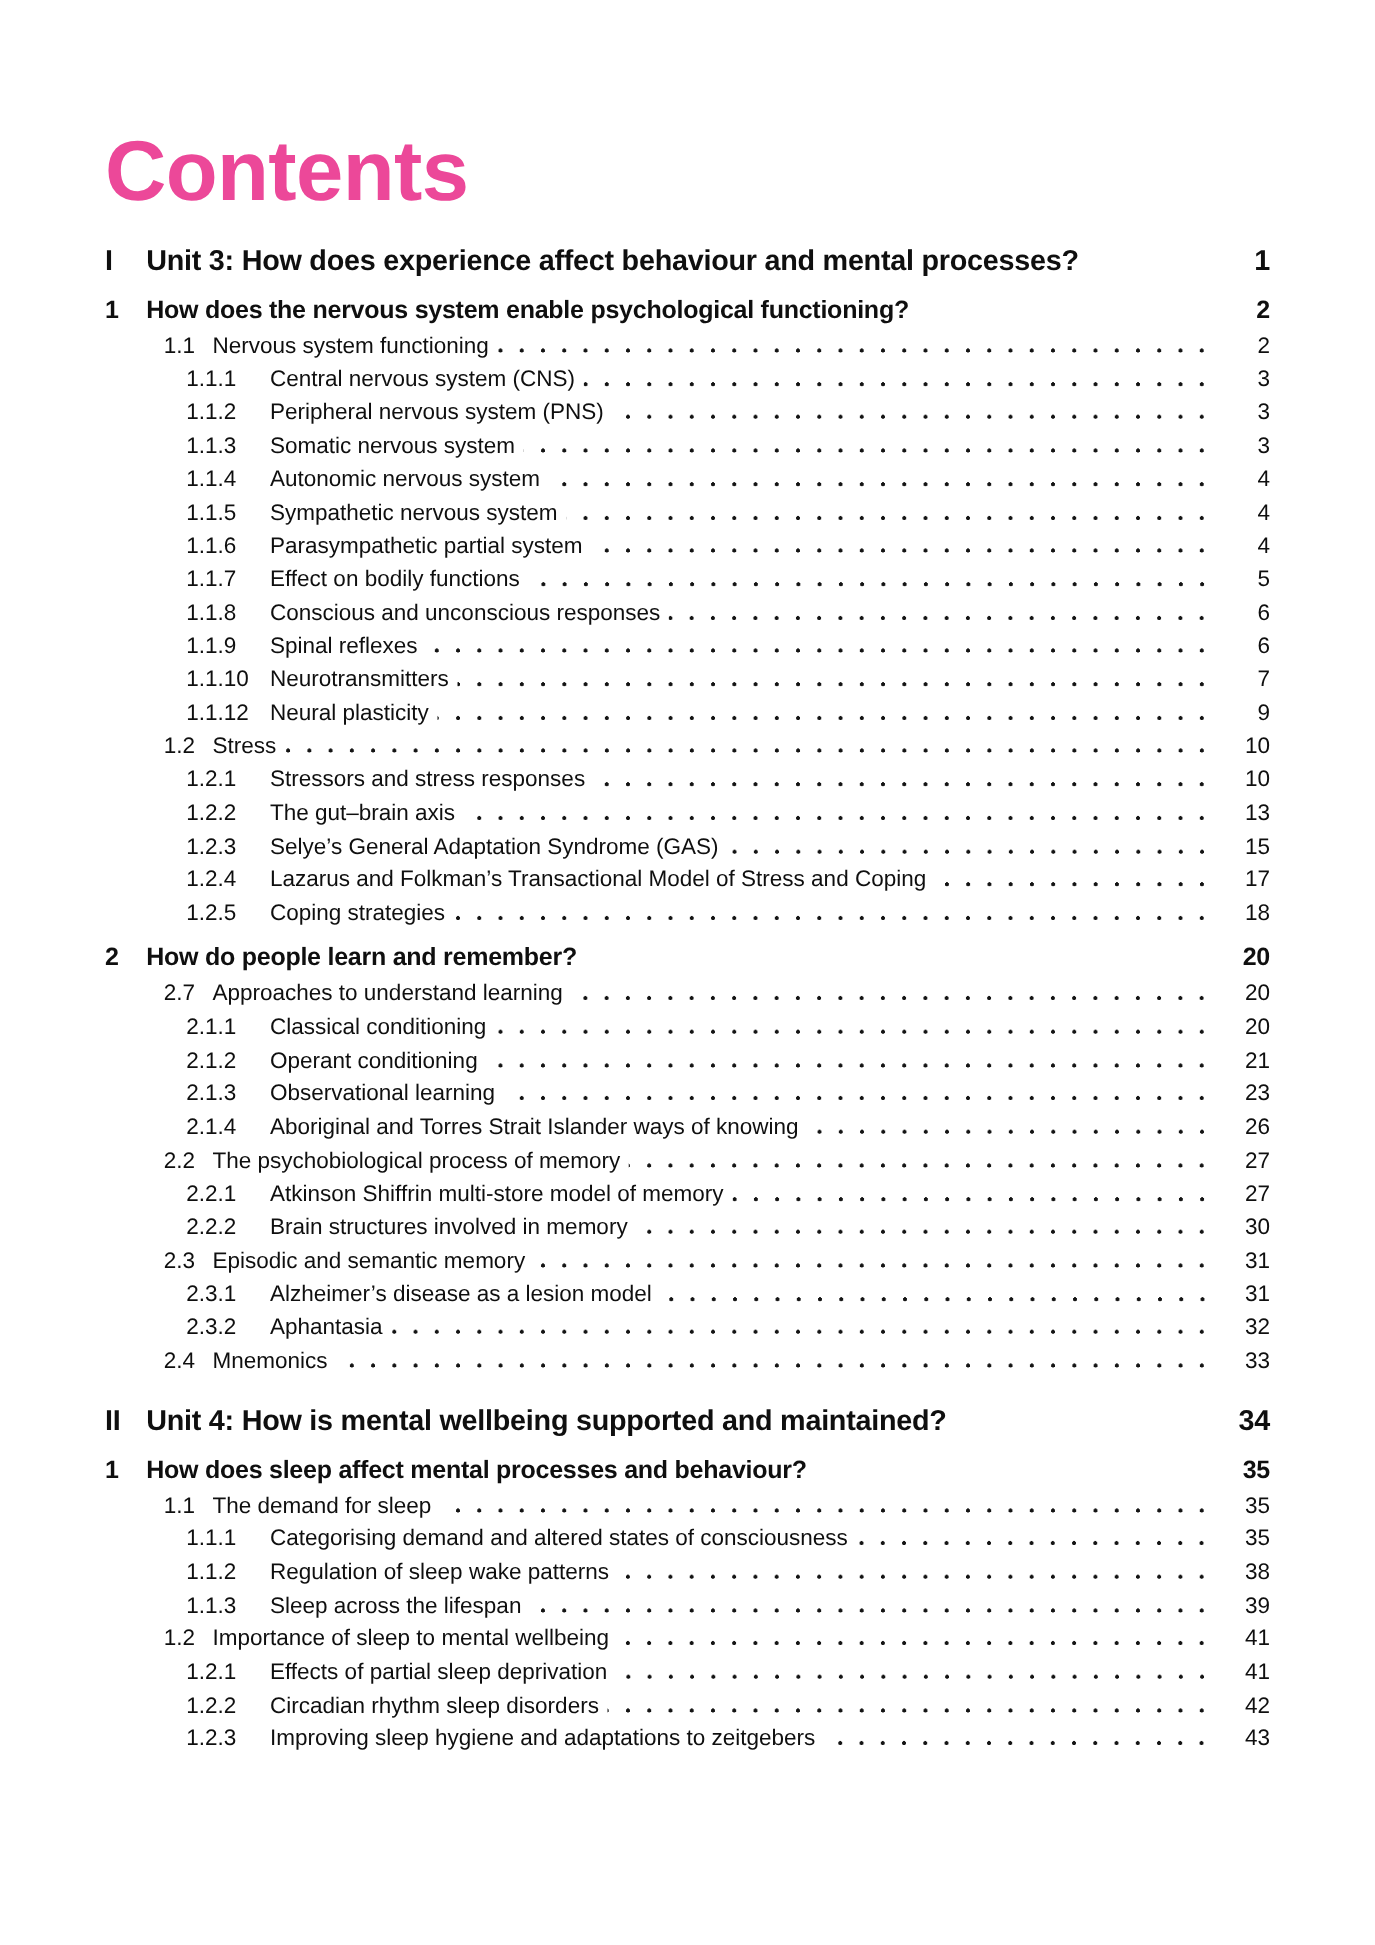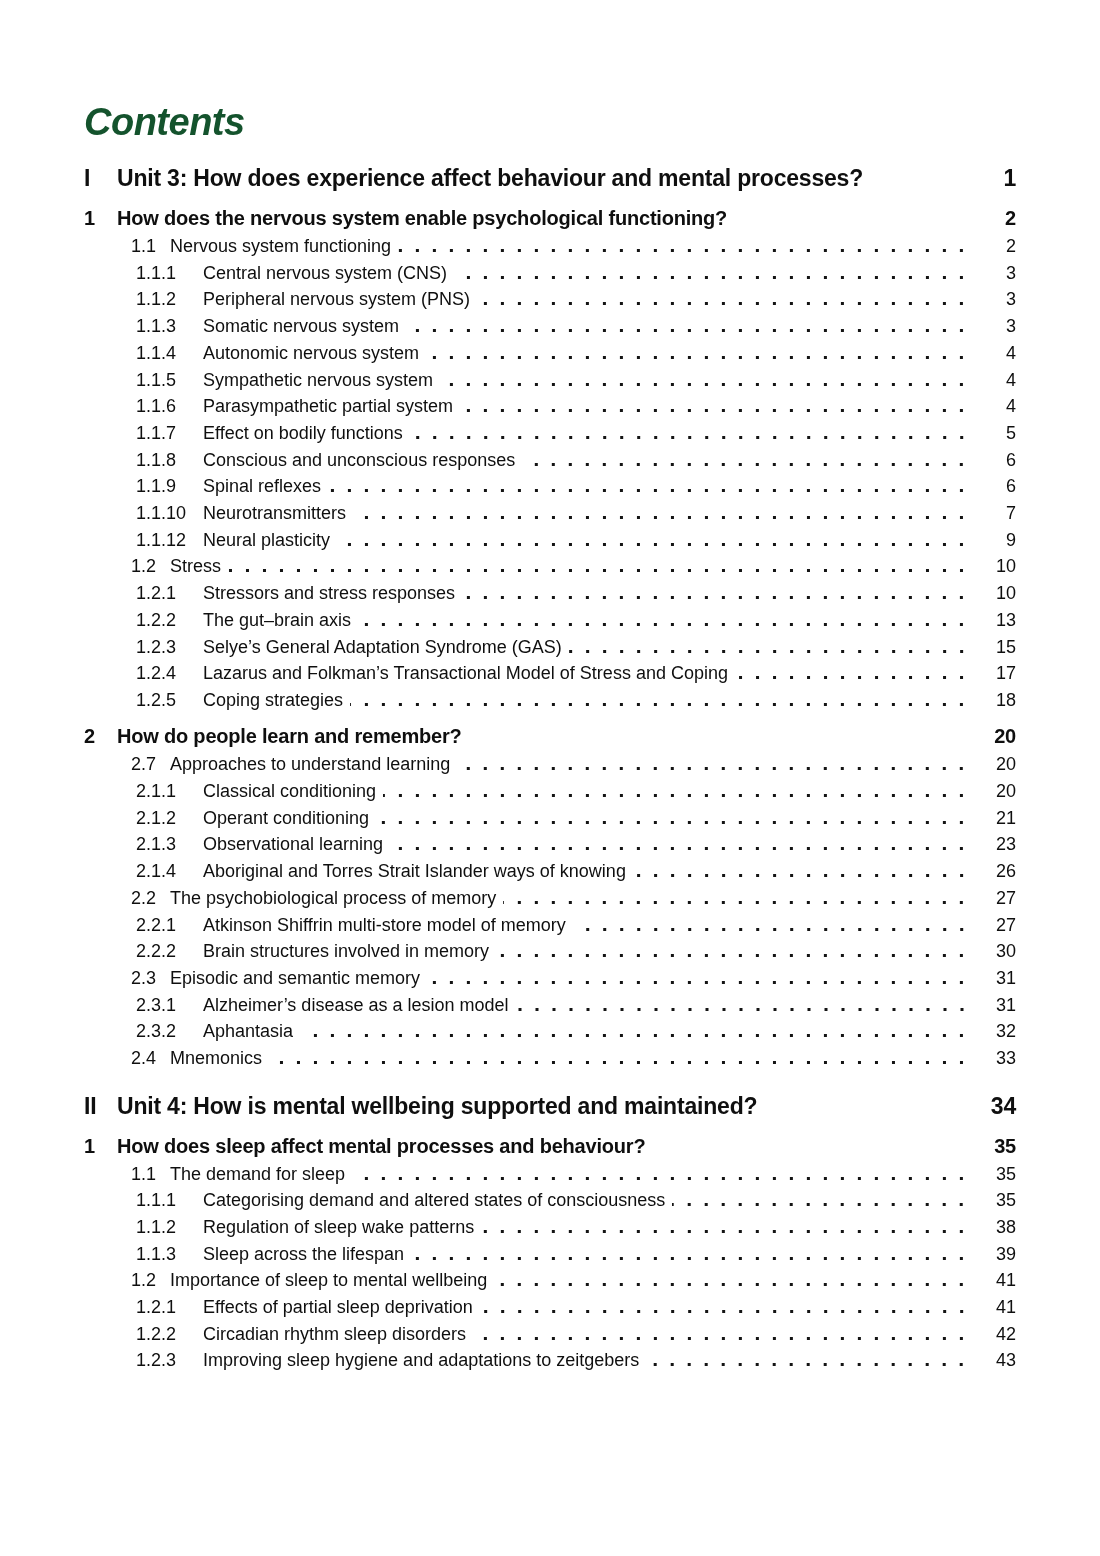--- a/index.html
+++ b/index.html
@@ -12,27 +12,26 @@
   }
   .page {
     position: absolute; inset: 0;
     background: #ffffff;
   }
   .content {
     position: absolute;
     left: 84px; right: 84px; top: 0;
   }
   .doc-title {
-    font-size: 38px;
+    font-size: 68px;
     font-weight: bold;
     line-height: 1;
     letter-spacing: -0.5px;
     margin: 103px 0 11px 0;
-    color: #14532d;
-    font-style: italic;
+    color: #ec4899;
   }
   .toc { }
   .toc-row {
     display: flex;
     align-items: baseline;
     white-space: nowrap;
   }
   
   .toc-row.part {
     font-size: 23px;
@@ -51,21 +50,21 @@
     letter-spacing: -0.2px;
   }
   
   .toc-row.section, .toc-row.subsection {
     font-size: 18px;
     font-weight: normal;
     line-height: 20.4px;
     margin-bottom: 6.3px;
   }
   .toc-row.section   { margin-left: 33px; }
-  .toc-row.subsection{ margin-left: 52px; }
+  .toc-row.subsection{ margin-left: 65px; }
 
   .num { flex: 0 0 auto; }
   .toc-row.part .num,
   .toc-row.chapter .num { width: 33px; }
   .toc-row.section .num { width: 53px; text-align: center; }
   .toc-row.subsection .num { width: 67px; }
 
   .ttl { flex: 0 0 auto; }
 
   .leader {

